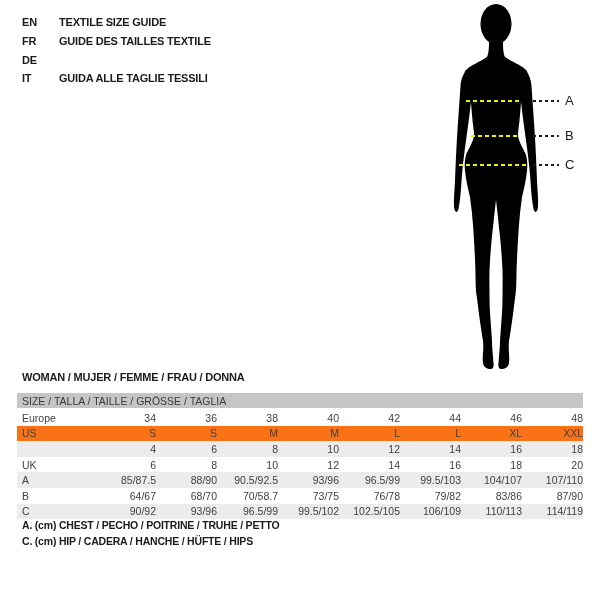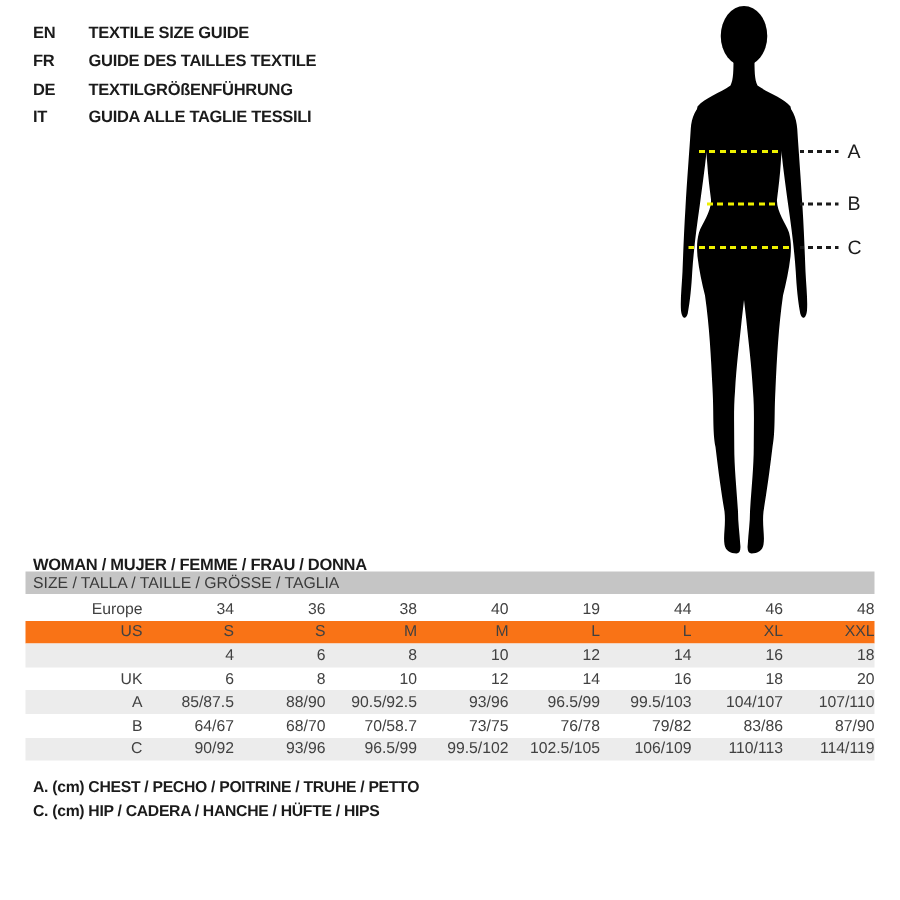--- a/index.html
+++ b/index.html
@@ -33,25 +33,25 @@
   .bc{left:533px;top:164px;width:26px;}
   .la{left:565px;top:93px;}
   .lb{left:565px;top:128px;}
   .lc{left:565px;top:157px;}
 
   
   .woman-title{position:absolute;left:22px;top:371px;font-size:11px;font-weight:bold;
     color:#1b1b1b;letter-spacing:-0.2px;}
 
   
-  .size-table{position:absolute;left:17px;top:381px;width:566px;font-size:10.5px;color:#414141;}
+  .size-table{position:absolute;left:17px;top:393px;width:566px;font-size:10.5px;color:#414141;}
   .table-header{height:15px;background:#c5c5c5;display:flex;align-items:center;
     padding-left:5px;box-sizing:border-box;color:#3a3a3a;margin-bottom:2px;}
   .trow{height:15.6px;display:grid;grid-template-columns:78px repeat(8,61px);align-items:center;}
-  .trow .lbl{padding-left:5px;text-align:right;}
+  .trow .lbl{padding-left:5px;text-align:left;}
   .trow .val{text-align:right;}
 
   
   .legend{position:absolute;left:22px;top:518px;}
   .legend-line{font-size:10.5px;font-weight:bold;color:#1b1b1b;line-height:15.5px;
     letter-spacing:-0.2px;white-space:nowrap;}
 </style>
 </head>
 <body>
 
@@ -64,21 +64,20 @@
   </div>
 
 
   <div class="lang-row">
     <span class="lang-code">FR</span>
     <span class="lang-text">GUIDE DES TAILLES TEXTILE</span>
   </div>
 
   <div class="lang-row">
     <span class="lang-code">DE</span>
-    <span class="lang-text">TEXTILGRÖßENFÜHRUNG</span>
   </div>
 
   <div class="lang-row">
     <span class="lang-code">IT</span>
     <span class="lang-text">GUIDA ALLE TAGLIE TESSILI</span>
   </div>
 </div>
 
   <div class="figure-wrap">
     <svg width="118" height="368" viewBox="0 0 118 368" xmlns="http://www.w3.org/2000/svg">
@@ -173,21 +172,21 @@
 
   <div class="size-table">
     <div class="table-header" style="background: rgb(197, 197, 197);">SIZE / TALLA / TAILLE / GRÖSSE / TAGLIA</div>
     <div id="table-body">
   <div class="trow">
     <span class="lbl">Europe</span>
   <span class="val">34</span>
           <span class="val">36</span>
           <span class="val">38</span>
           <span class="val">40</span>
-          <span class="val">19</span>
+          <span class="val">42</span>
           <span class="val">44</span>
           <span class="val">46</span>
           <span class="val">48</span>
         </div>
 
   <div class="trow" style="background: #f97316;">
     <span class="lbl">US</span>
   <span class="val">S</span>
           <span class="val">S</span>
           <span class="val">M</span>

